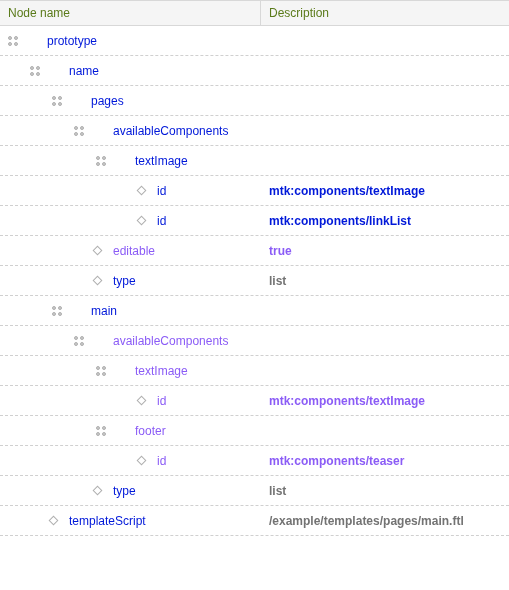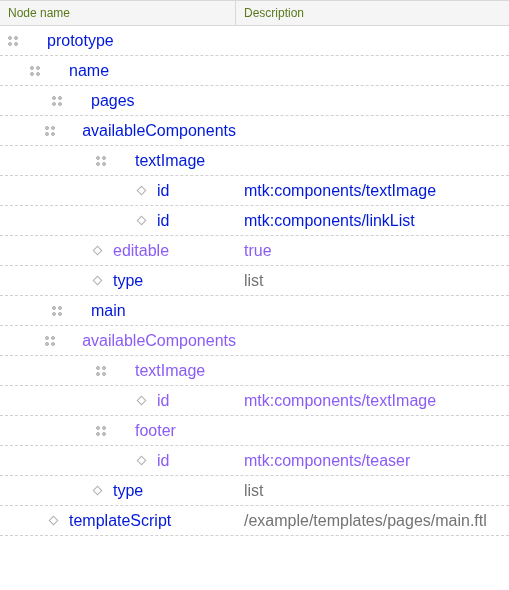--- a/index.html
+++ b/index.html
@@ -19,36 +19,37 @@
     display: flex;
     background: #f5f5f5;
     border-top: 1px solid #d8d8d8;
     border-bottom: 1px solid #d8d8d8;
   }
   .header .col {
     padding: 5px 8px;
     color: #5a7a1a;
     font-size: 12px;
   }
-  .col-name { width: 236px; border-right: 1px solid #d8d8d8; }
+  .col-name { width: 261px; border-right: 1px solid #d8d8d8; }
   .col-desc { flex: 1; }
   .row {
     display: flex;
     align-items: center;
     border-bottom: 1px dashed #d0d0d0;
     min-height: 30px;
   }
   .row .col-name {
     display: flex;
     align-items: center;
     padding: 4px 0 4px 0;
     border-right: none;
   }
   .row .col-desc {
     padding: 4px 8px;
+    font-weight: bold;
   }
   .indent { display: inline-block; }
   .handle {
     display: inline-flex;
     flex-direction: column;
     gap: 2px;
     margin-right: 10px;
     margin-left: 8px;
     cursor: move;
   }
@@ -68,21 +69,21 @@
   .diamond {
     display: inline-block;
     width: 7px; height: 7px;
     background: #fff;
     border: 1px solid #b0b0b0;
     transform: rotate(45deg);
     margin-right: 12px;
   }
   .diamond.placeholder { visibility: hidden; }
   .label {
-    font-size: 16px;
+    font-size: 12px;
   }
   .c-blue { color: #0018d9; }
   .c-red  { color: #8b5cf6; }
   .c-teal { color: #737373; }
 </style>
 </head>
 <body>
 
 <div class="table">
   <div class="header">

